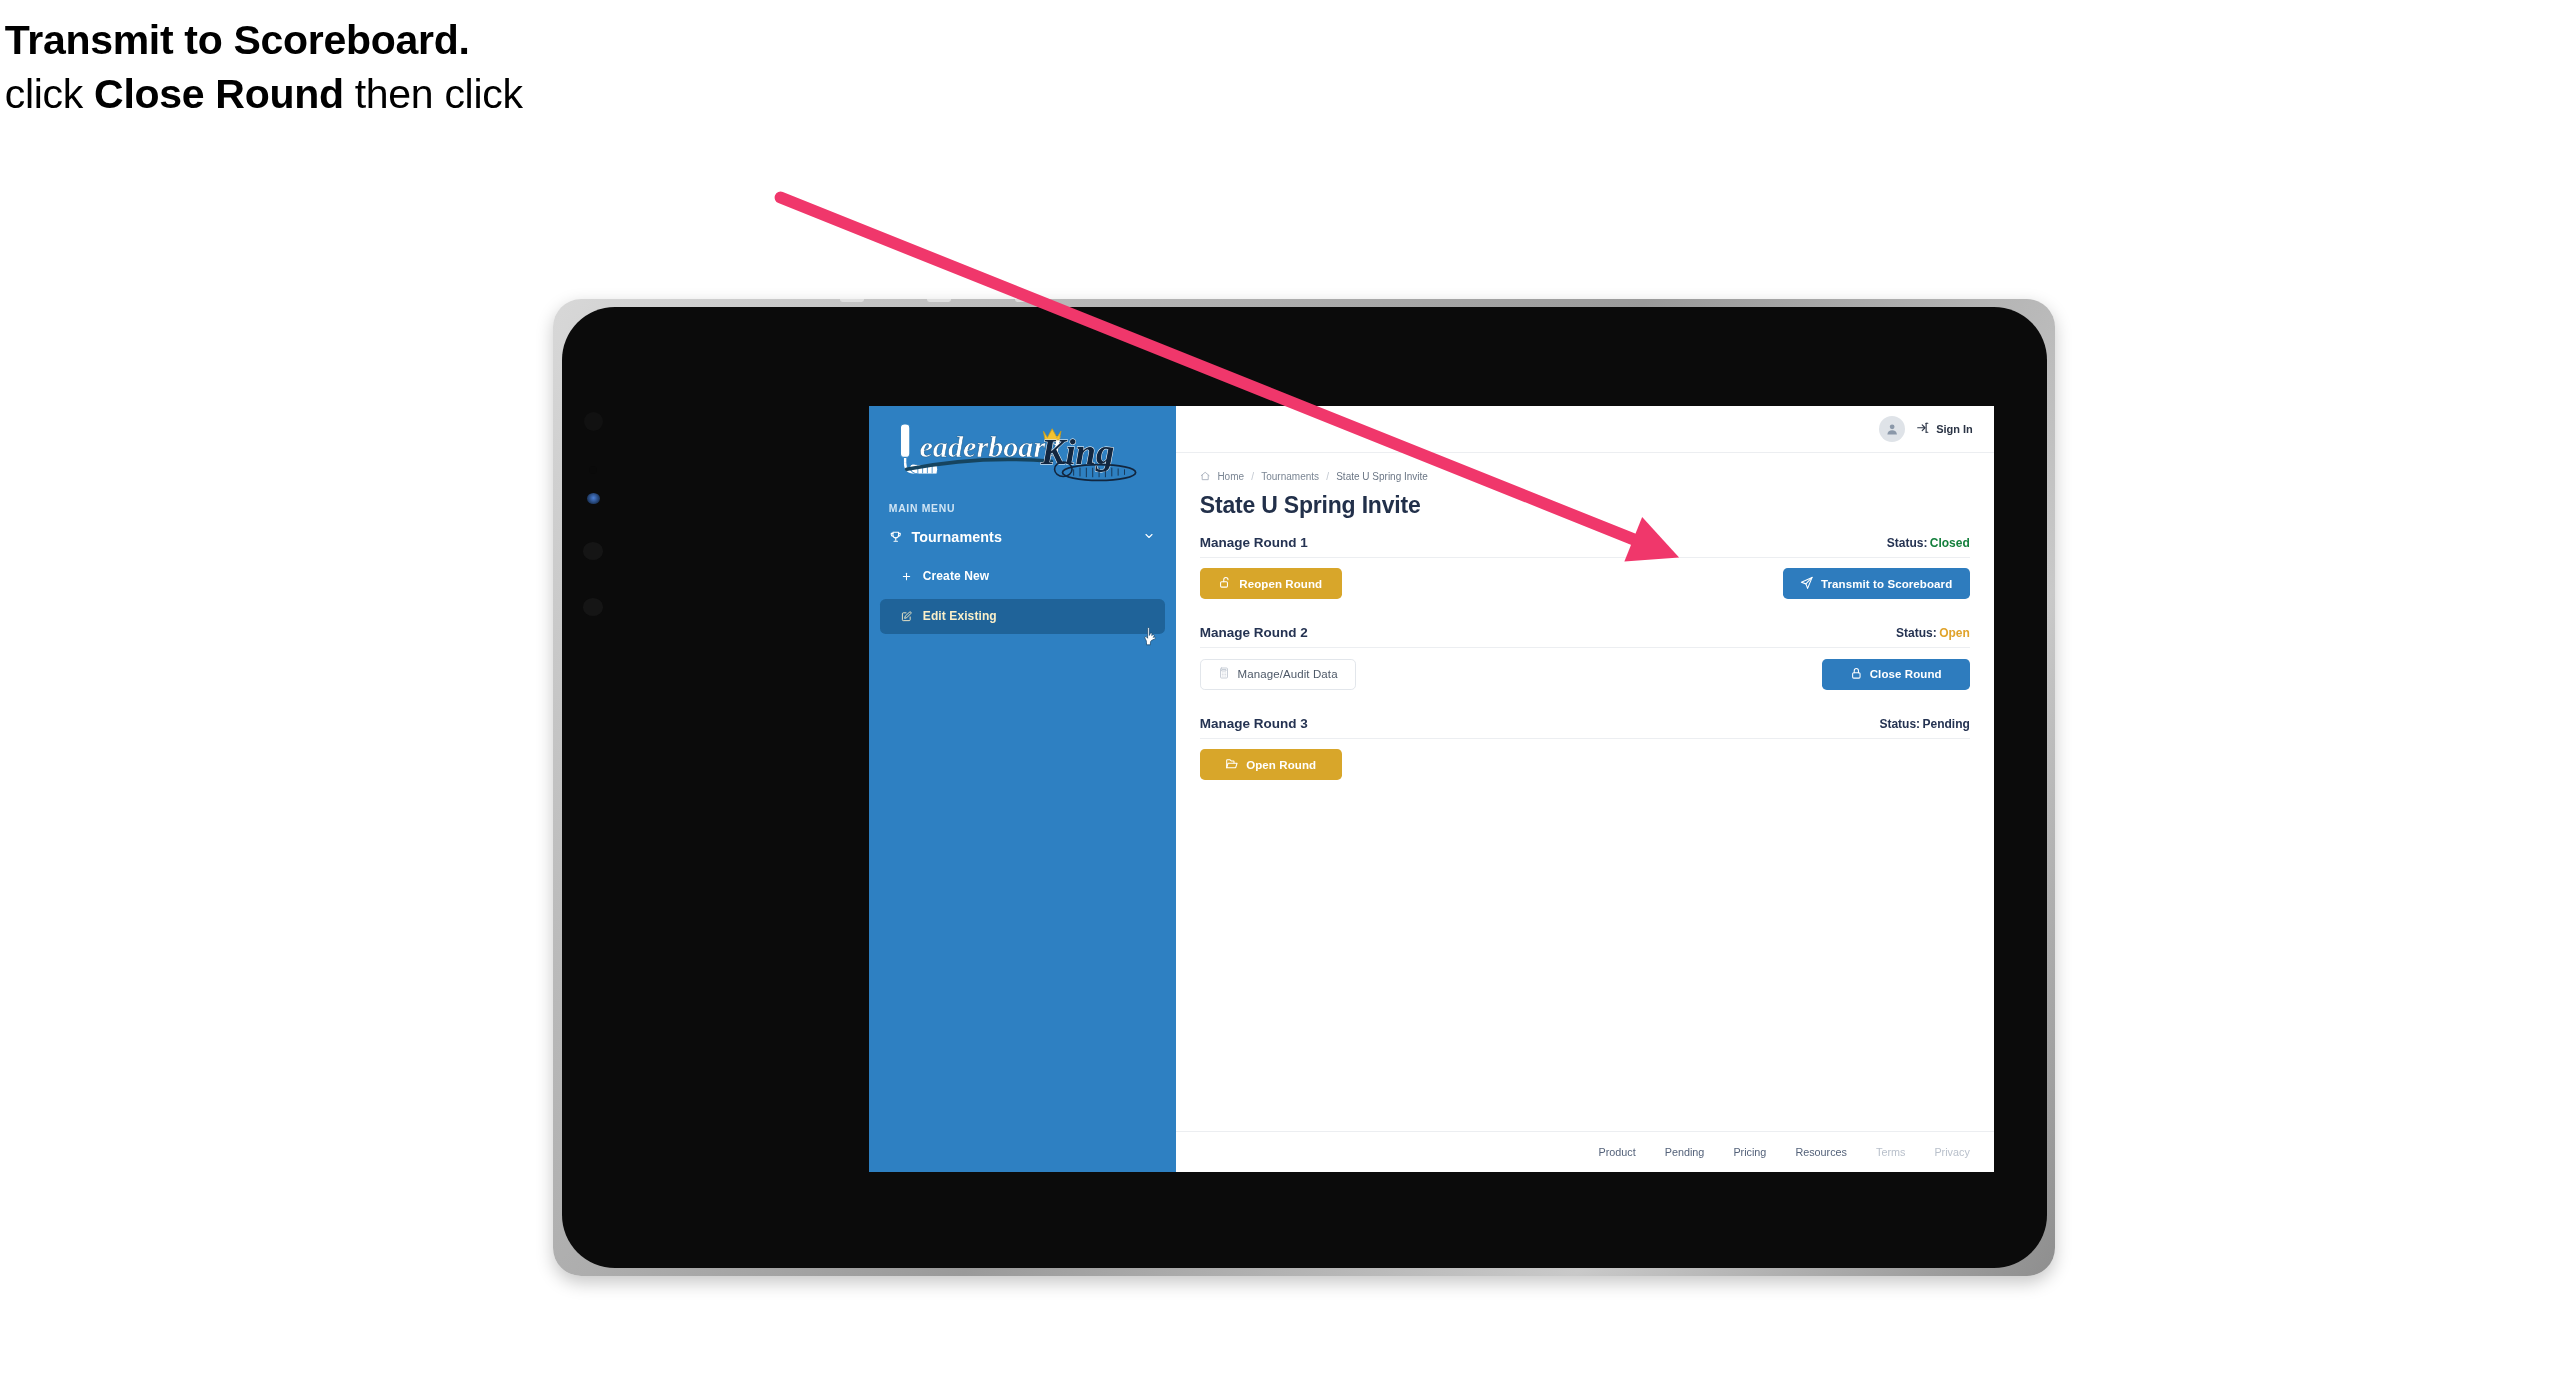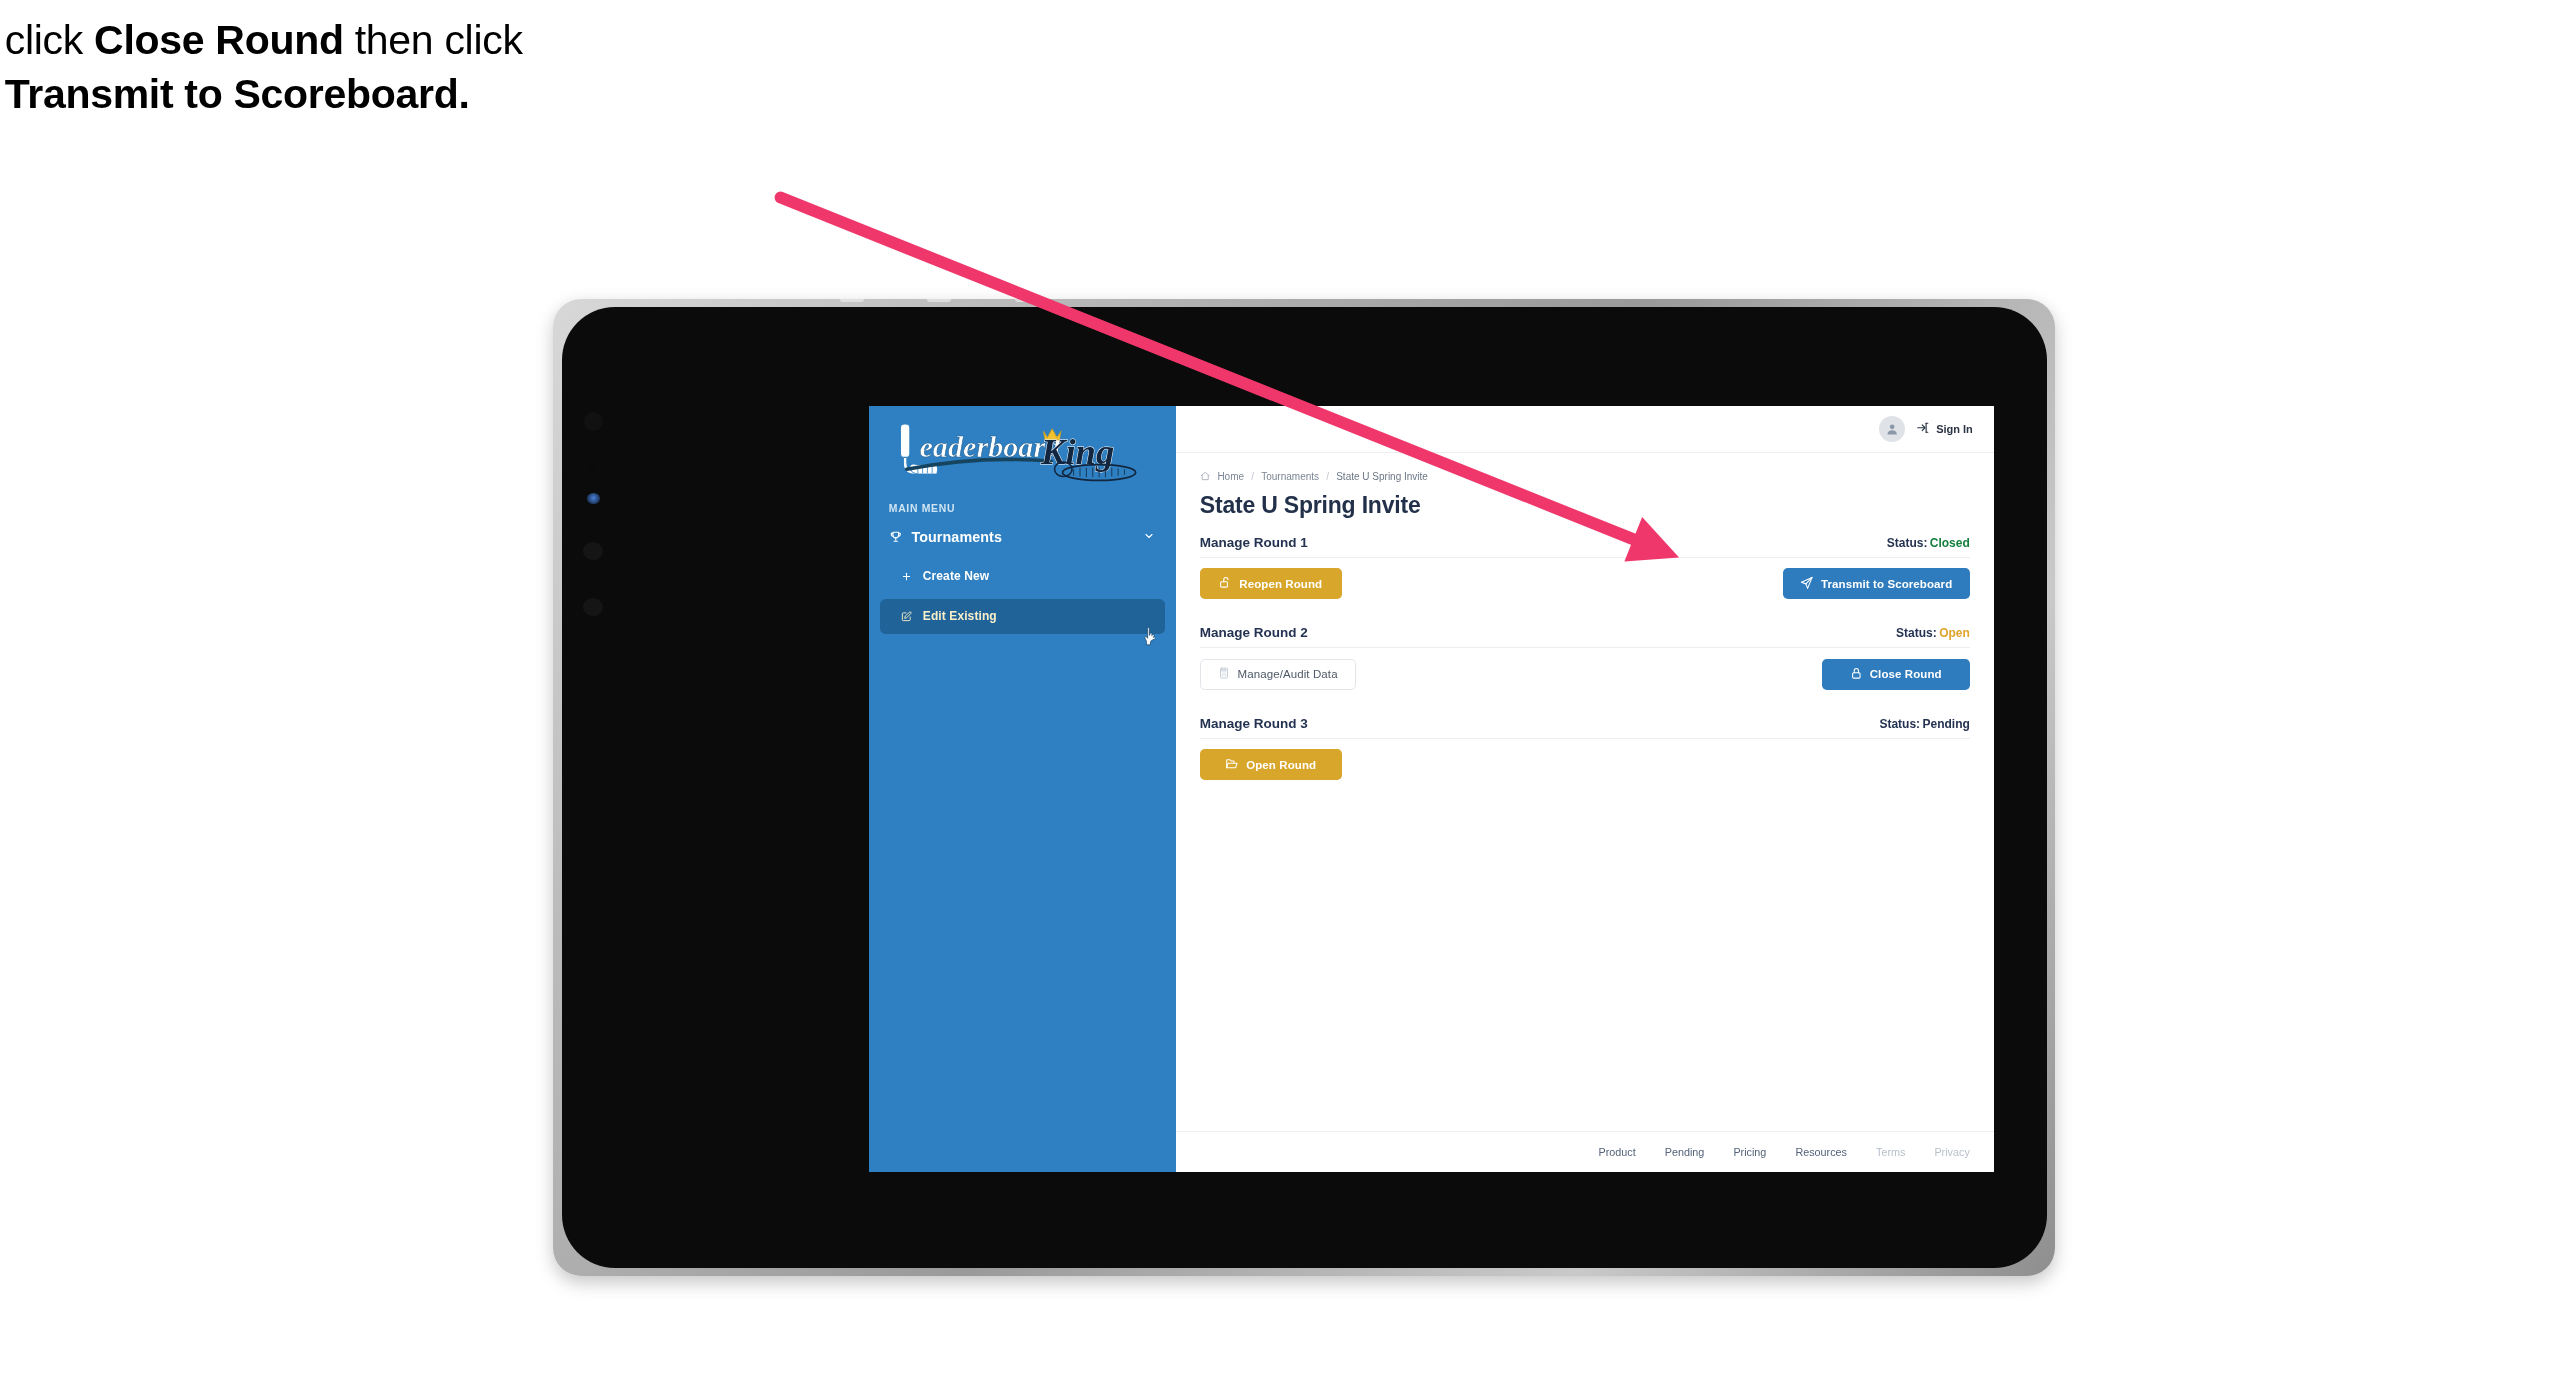--- a/index.html
+++ b/index.html
@@ -225,22 +225,22 @@
   #arrow-layer {
     position: absolute; left: 0; top: 0;
     width: 2576px; height: 1386px;
     pointer-events: none;
   }
 </style>
 </head>
 <body>
 
 <div id="caption">
+  <div><span class="b">Transmit to Scoreboard.</span></div>
   <div><span>click </span><span class="b">Close Round</span><span> then click</span></div>
-  <div><span class="b">Transmit to Scoreboard.</span></div>
 </div>
 
 <div id="tablet-frame">
   <div class="edge-notch" style="left:287px;"></div>
   <div class="edge-notch" style="left:374px;"></div>
   <div class="edge-notch" style="left:462px;"></div>
 
   <div id="tablet-bezel">
     <div class="side-dot" id="dot-cam"></div>
     <div class="side-dot" id="dot-sens"></div>

